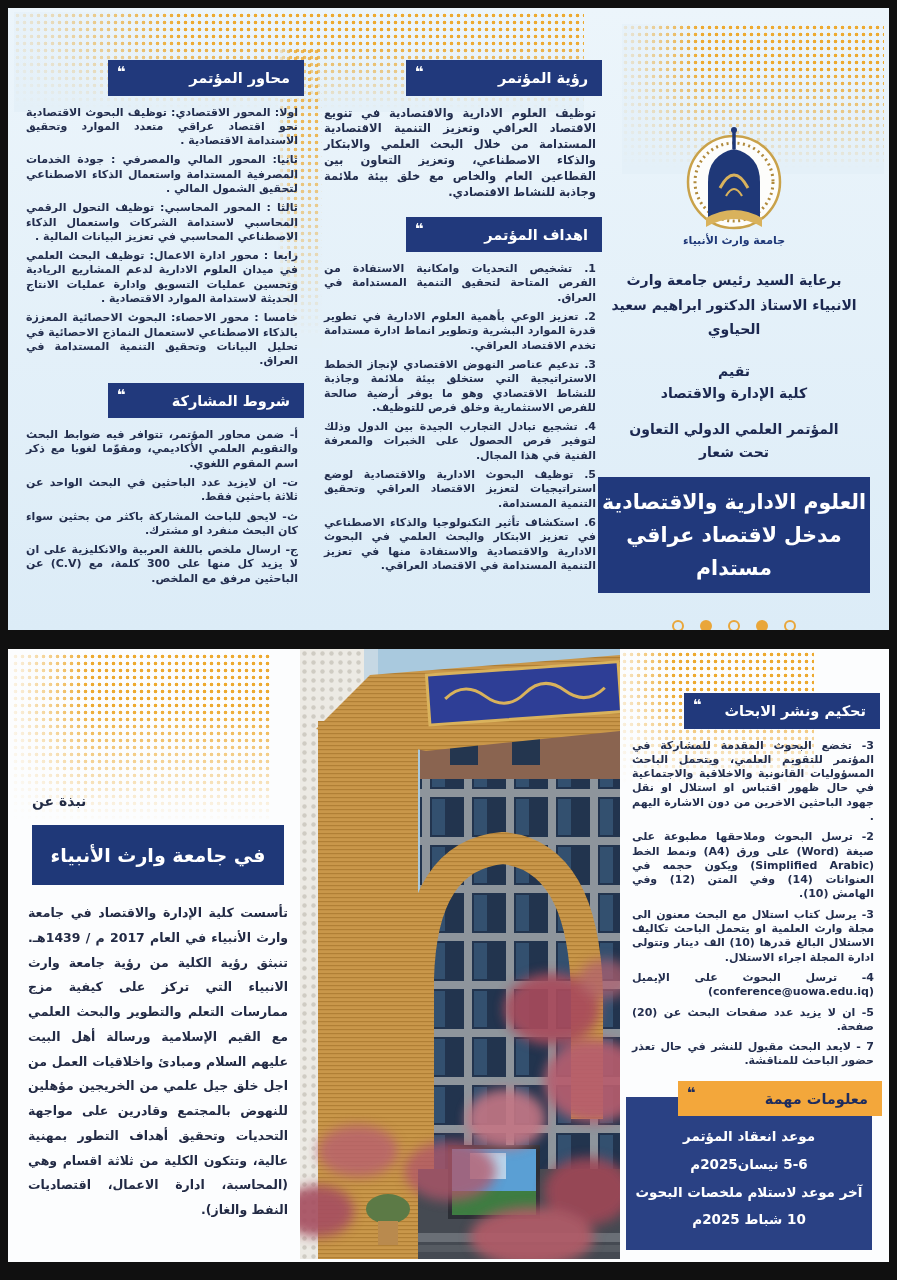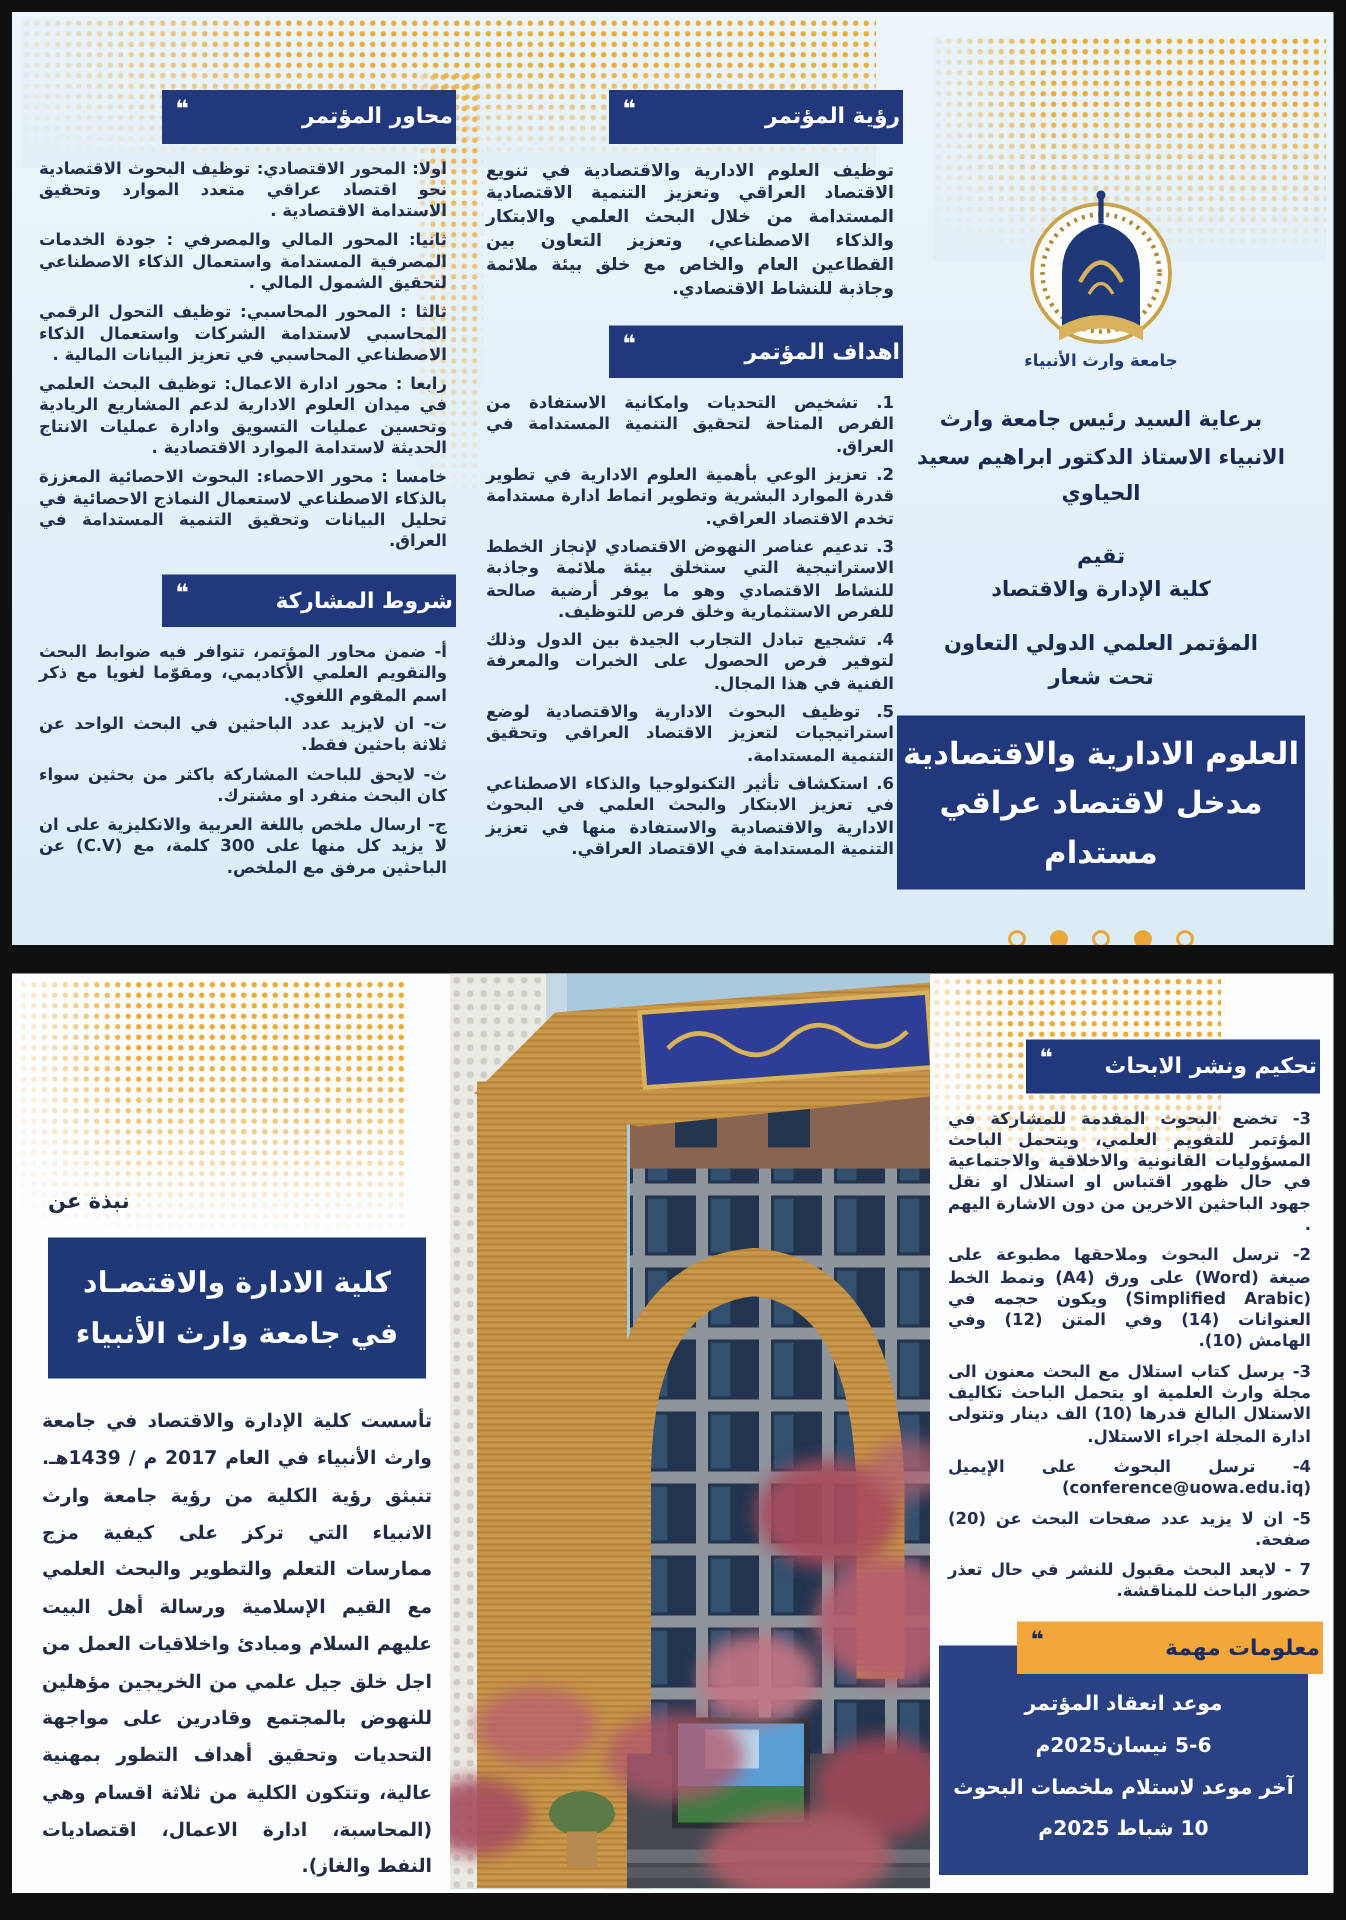--- a/index.html
+++ b/index.html
@@ -19,21 +19,21 @@
   .page2 .dots>i{background:linear-gradient(to bottom,rgba(252,253,254,0) 30%,#fcfdfe 96%),
                  linear-gradient(to left,rgba(252,253,254,0) 70%,rgba(252,253,254,.85) 99%);}
   .d1{left:6px;top:4px;width:570px;height:100px;}
   .d2{left:270px;top:40px;width:44px;height:300px;opacity:.8;}
   .d3{left:614px;top:16px;width:262px;height:150px;}
   .d4{left:4px;top:4px;width:260px;height:175px;}
   .d5{left:606px;top:2px;width:200px;height:140px;}
 
   
   .hdr{position:relative;background:#21397c;color:#fff;font-weight:bold;font-size:14.5px;
-       line-height:1;box-sizing:border-box;width:196px;padding:11px 2px 10px 28px;
+       line-height:1;box-sizing:border-box;width:196px;padding:11px 14px 10px 28px;
        text-align:right;margin:0 4px 10px auto;}
   .hdr::after{content:"❝";position:absolute;left:9px;top:5px;font-size:15px;color:#fff;}
   .hdr.orange{background:#f3a73b;color:#1d2c5e;}
   .hdr.orange::after{color:#1d2c5e;}
 
   .t11{font-size:11px;line-height:1.3;font-weight:bold;color:#232e4e;text-align:justify;margin:0 0 5px;}
   .p-left .pad, .p-mid .pad, .a-right .pad{padding:0 10px;}
 
   .p-left{left:8px;width:292px;}
   .p-left .content{position:relative;padding-top:52px;}
@@ -166,21 +166,20 @@
         <i></i>
       </div>
     <div class="dots d5">
         <i></i>
       </div>
 
     <div class="panel a-left" dir="rtl">
       <div class="content">
         <p class="about-kicker">نبذة عن</p>
         <div class="about-title">
-          <div>كلية الادارة والاقتصـاد</div>
           <div>في جامعة وارث الأنبياء</div>
         </div>
         <p class="about-body">تأسست كلية الإدارة والاقتصاد في جامعة وارث الأنبياء في العام 2017 م / 1439هـ. تنبثق رؤية الكلية من رؤية جامعة وارث الانبياء التي تركز على كيفية مزج ممارسات التعلم والتطوير والبحث العلمي مع القيم الإسلامية ورسالة أهل البيت عليهم السلام ومبادئ واخلاقيات العمل من اجل خلق جيل علمي من الخريجين مؤهلين للنهوض بالمجتمع وقادرين على مواجهة التحديات وتحقيق أهداف التطور بمهنية عالية، وتتكون الكلية من ثلاثة اقسام وهي (المحاسبة، ادارة الاعمال، اقتصاديات النفط والغاز).</p>
 
       </div>
     </div>
 
     <div class="photo">
       <svg width="320" height="610" viewBox="0 0 320 610">
         <defs>

